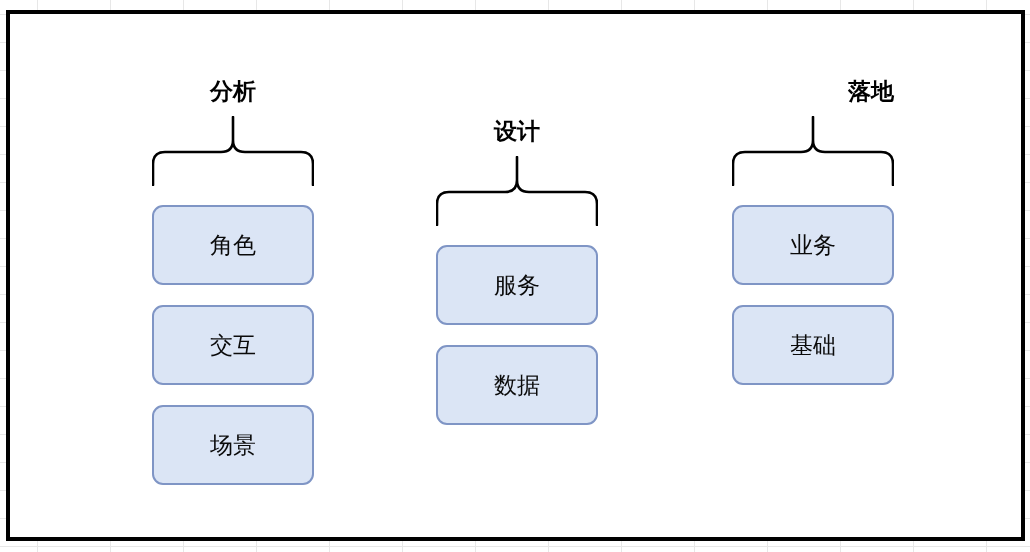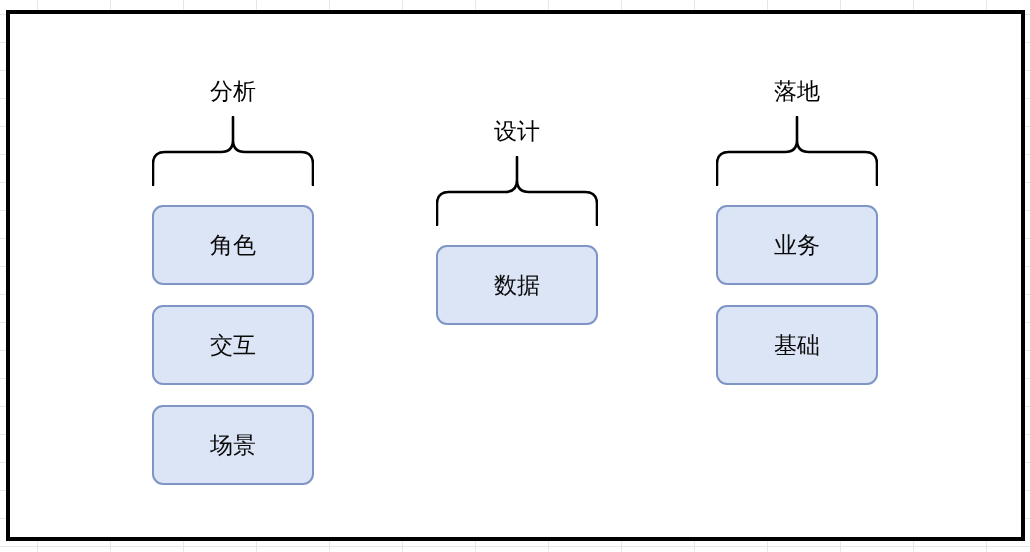--- a/index.html
+++ b/index.html
@@ -46,28 +46,29 @@
   .column {
     position: absolute;
     top: 64px;
     width: 162px;
     display: flex;
     flex-direction: column;
     align-items: center;
   }
   .col-1 { left: 142px; }
   .col-2 { left: 426px; margin-top: 40px; }
-  .col-3 { left: 706px; }
+  .col-3 { left: 722px; align-items: flex-end; }
   .col-header {
     height: 26px;
     line-height: 26px;
     font-size: 23px;
     color: #000000;
     text-align: center;
     white-space: nowrap;
+    font-weight: bold;
   }
   .brace {
     margin-top: 12px;
     display: block;
   }
   .brace path {
     fill: none;
     stroke: var(--brace, #000000);
     stroke-width: 2.6;
     stroke-linecap: round;
@@ -112,20 +113,21 @@
       <div class="node-box">场景</div>
     </div>
   </div>
 
   <div class="column col-2">
     <div class="col-header">设计</div>
     <svg class="brace" width="162" height="70" viewBox="0 0 162 70">
       <path d="M 81 1 L 81 24 M 1 69 L 1 48 Q 1 36 13 36 L 69 36 Q 81 36 81 24 Q 81 36 93 36 L 149 36 Q 161 36 161 48 L 161 69"></path>
     </svg>
     <div class="boxes">
+      <div class="node-box">服务</div>
       <div class="node-box">数据</div>
     </div>
   </div>
 
   <div class="column col-3">
     <div class="col-header">落地</div>
     <svg class="brace" width="162" height="70" viewBox="0 0 162 70">
       <path d="M 81 1 L 81 24 M 1 69 L 1 48 Q 1 36 13 36 L 69 36 Q 81 36 81 24 Q 81 36 93 36 L 149 36 Q 161 36 161 48 L 161 69"></path>
     </svg>
     <div class="boxes">

